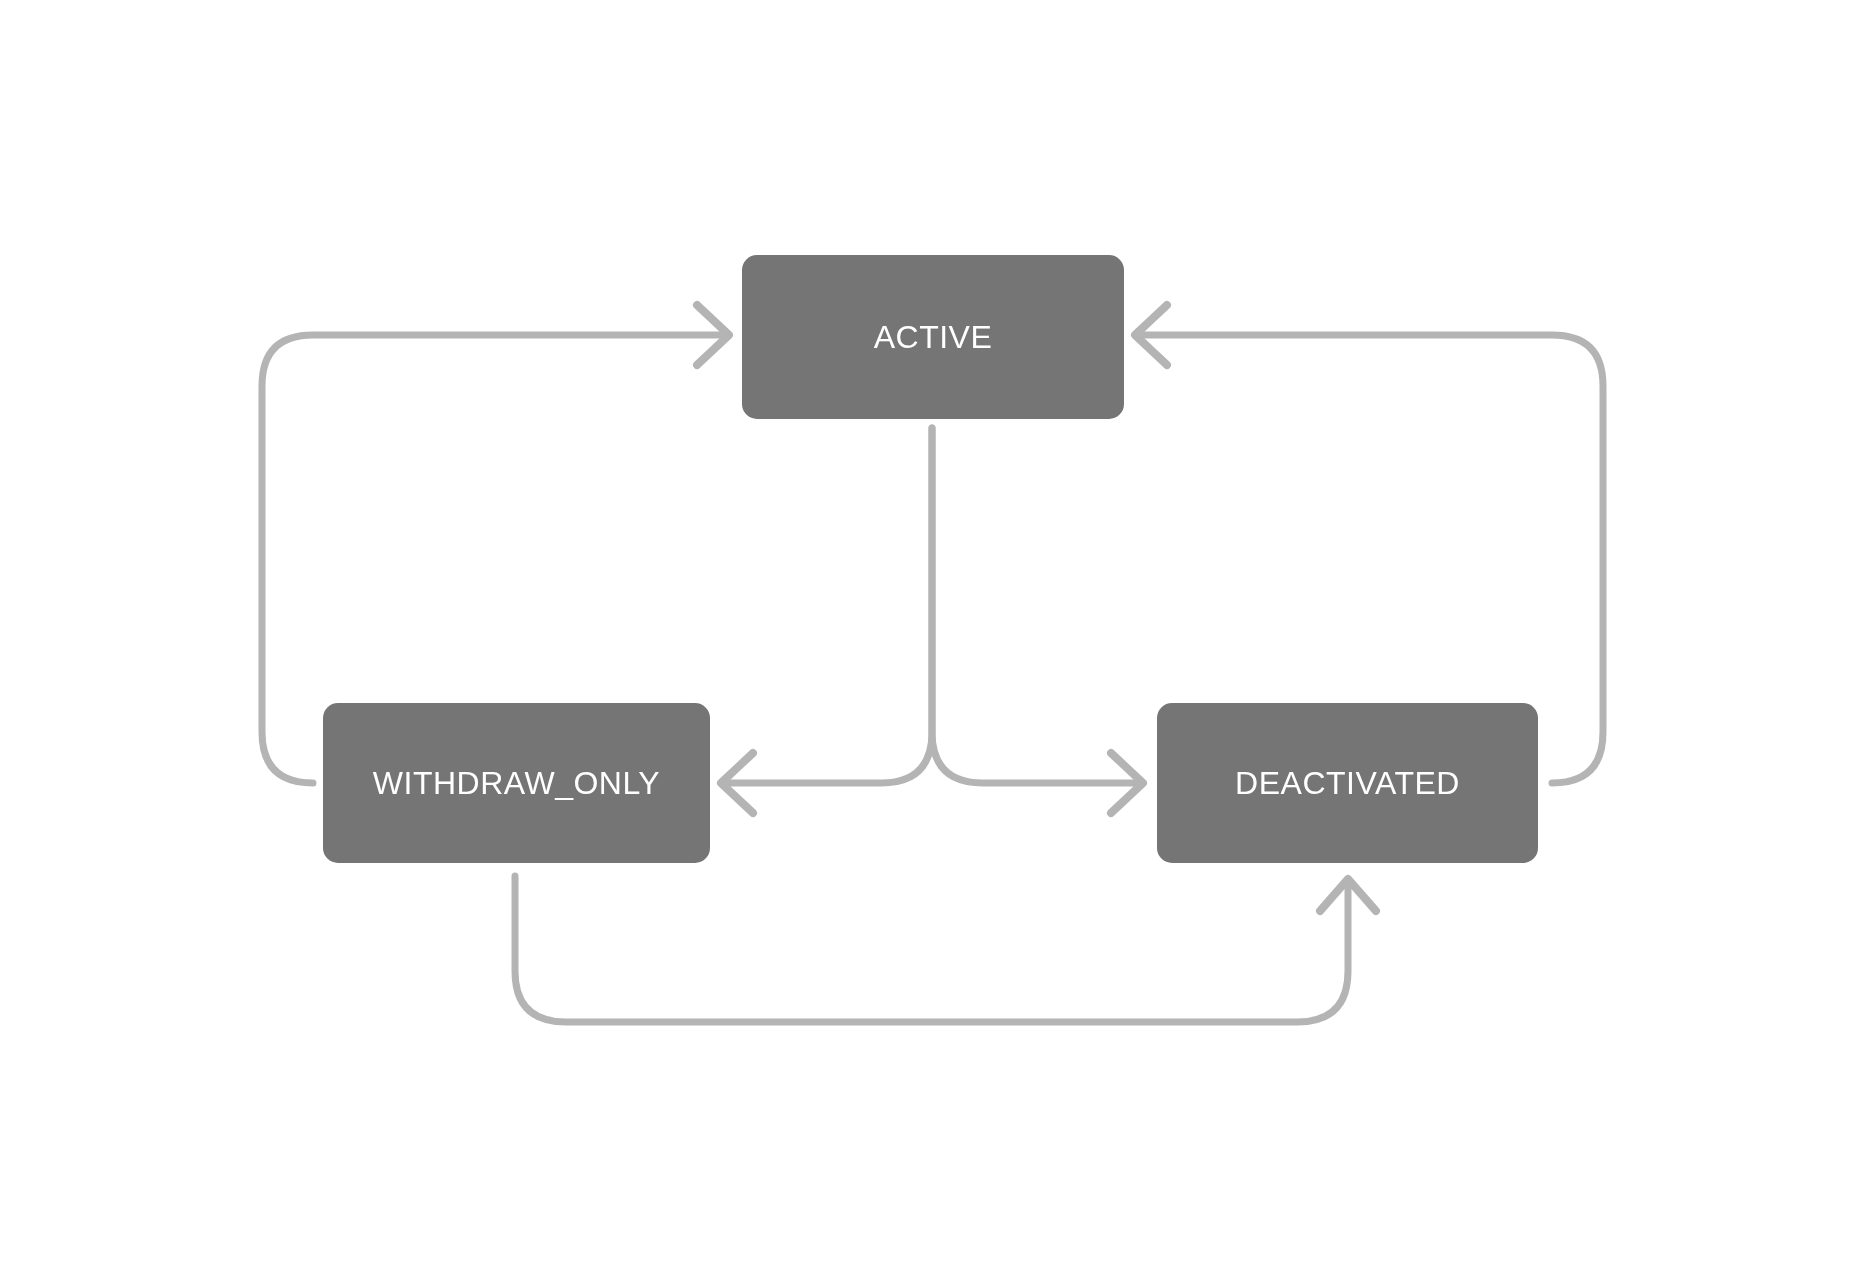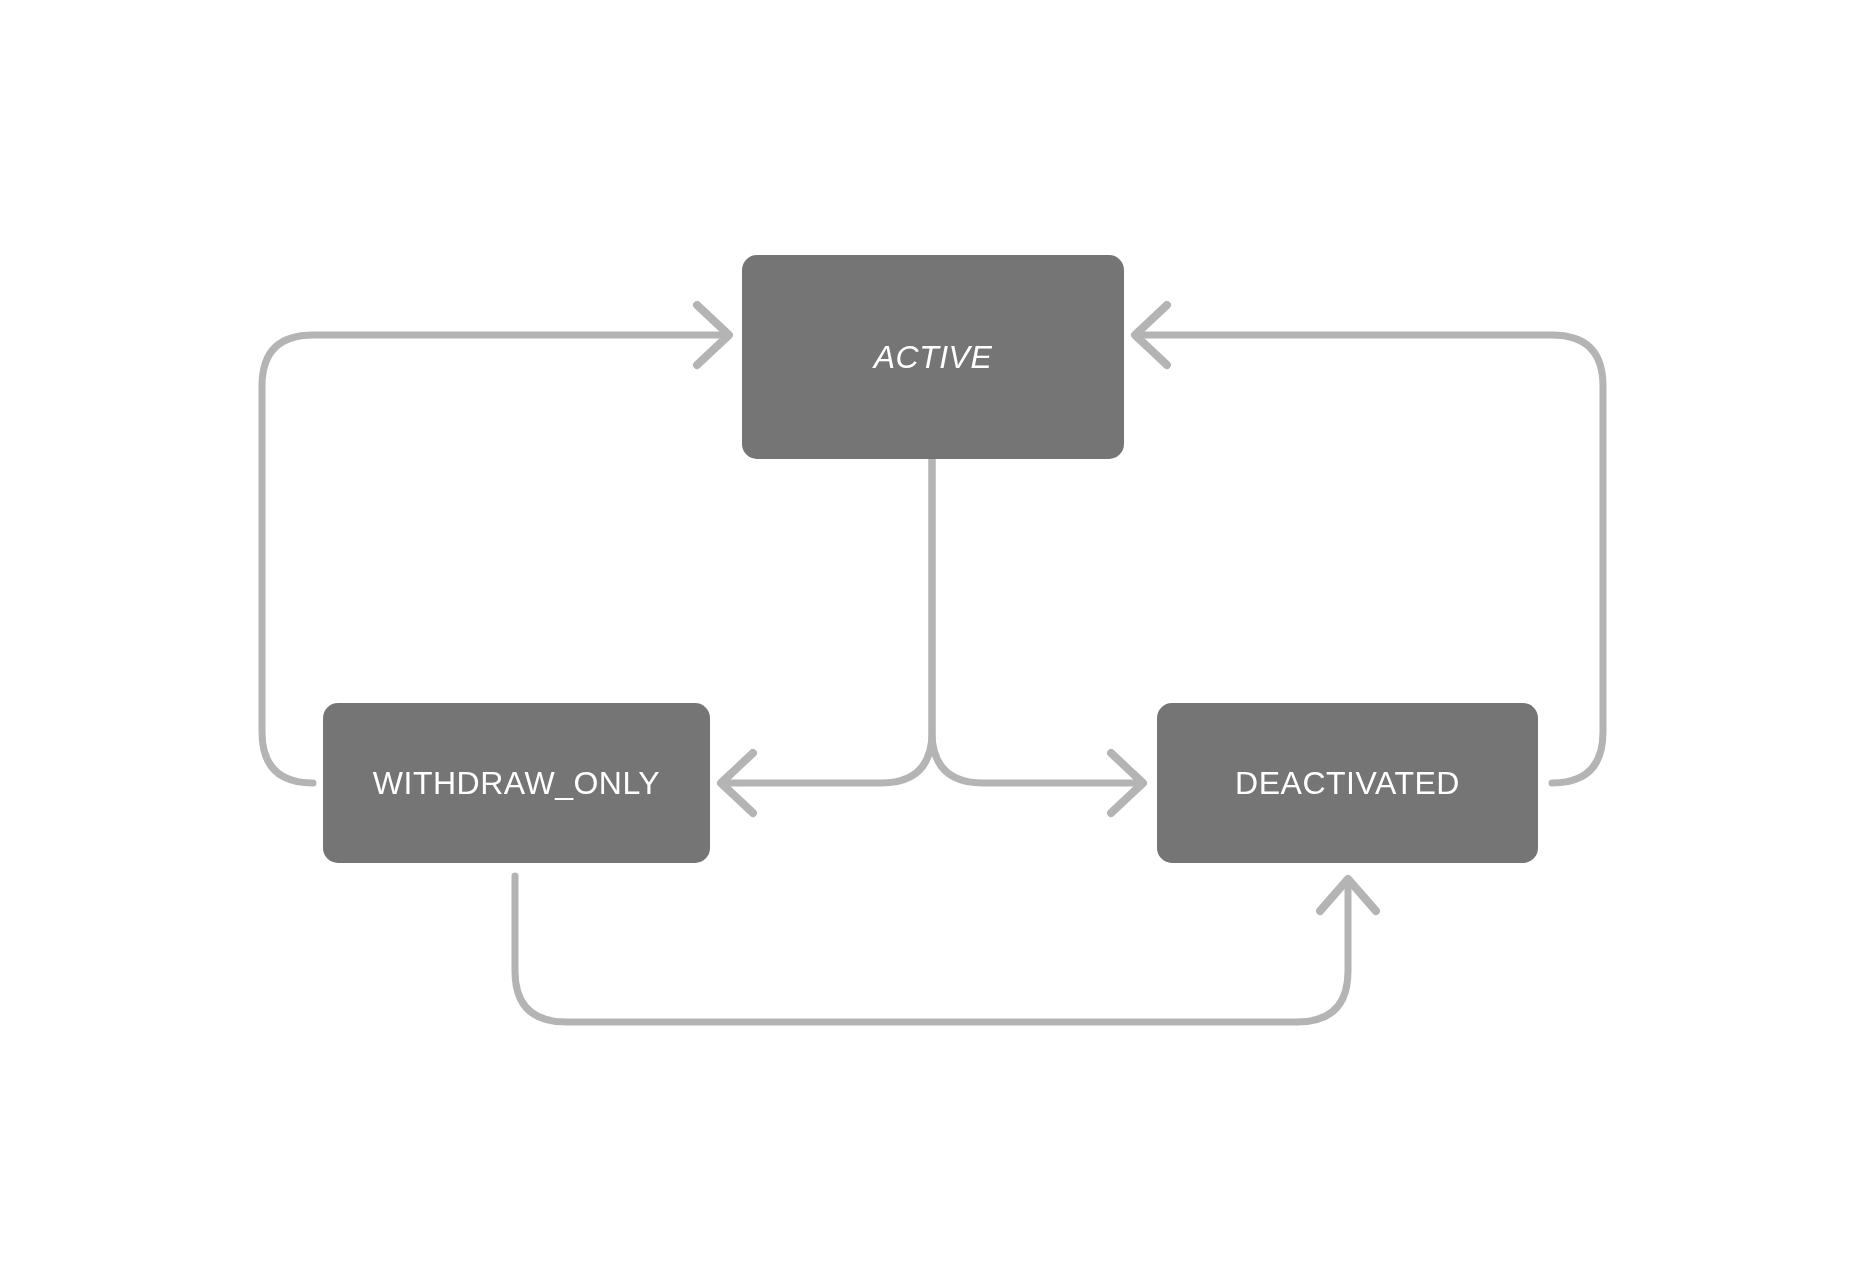--- a/index.html
+++ b/index.html
@@ -43,21 +43,21 @@
     border-radius: 15px;
     display: flex;
     align-items: center;
     justify-content: center;
     color: #ffffff;
     font-size: 32px;
     font-weight: 400;
     letter-spacing: 0.5px;
     white-space: nowrap;
   }
-  .node-active      { left: 742px;  top: 255px; width: 382px; height: 204px; font-style: italic; }
+  .node-active      { left: 742px;  top: 255px; width: 382px; height: 164px; }
   .node-withdraw    { left: 323px;  top: 703px; width: 387px; height: 160px; }
   .node-deactivated { left: 1157px; top: 703px; width: 381px; height: 160px; }
 </style>
 </head>
 <body>
 
 <div class="canvas">
 
   <svg class="edges-layer" viewBox="0 0 1864 1284" xmlns="http://www.w3.org/2000/svg">
 

